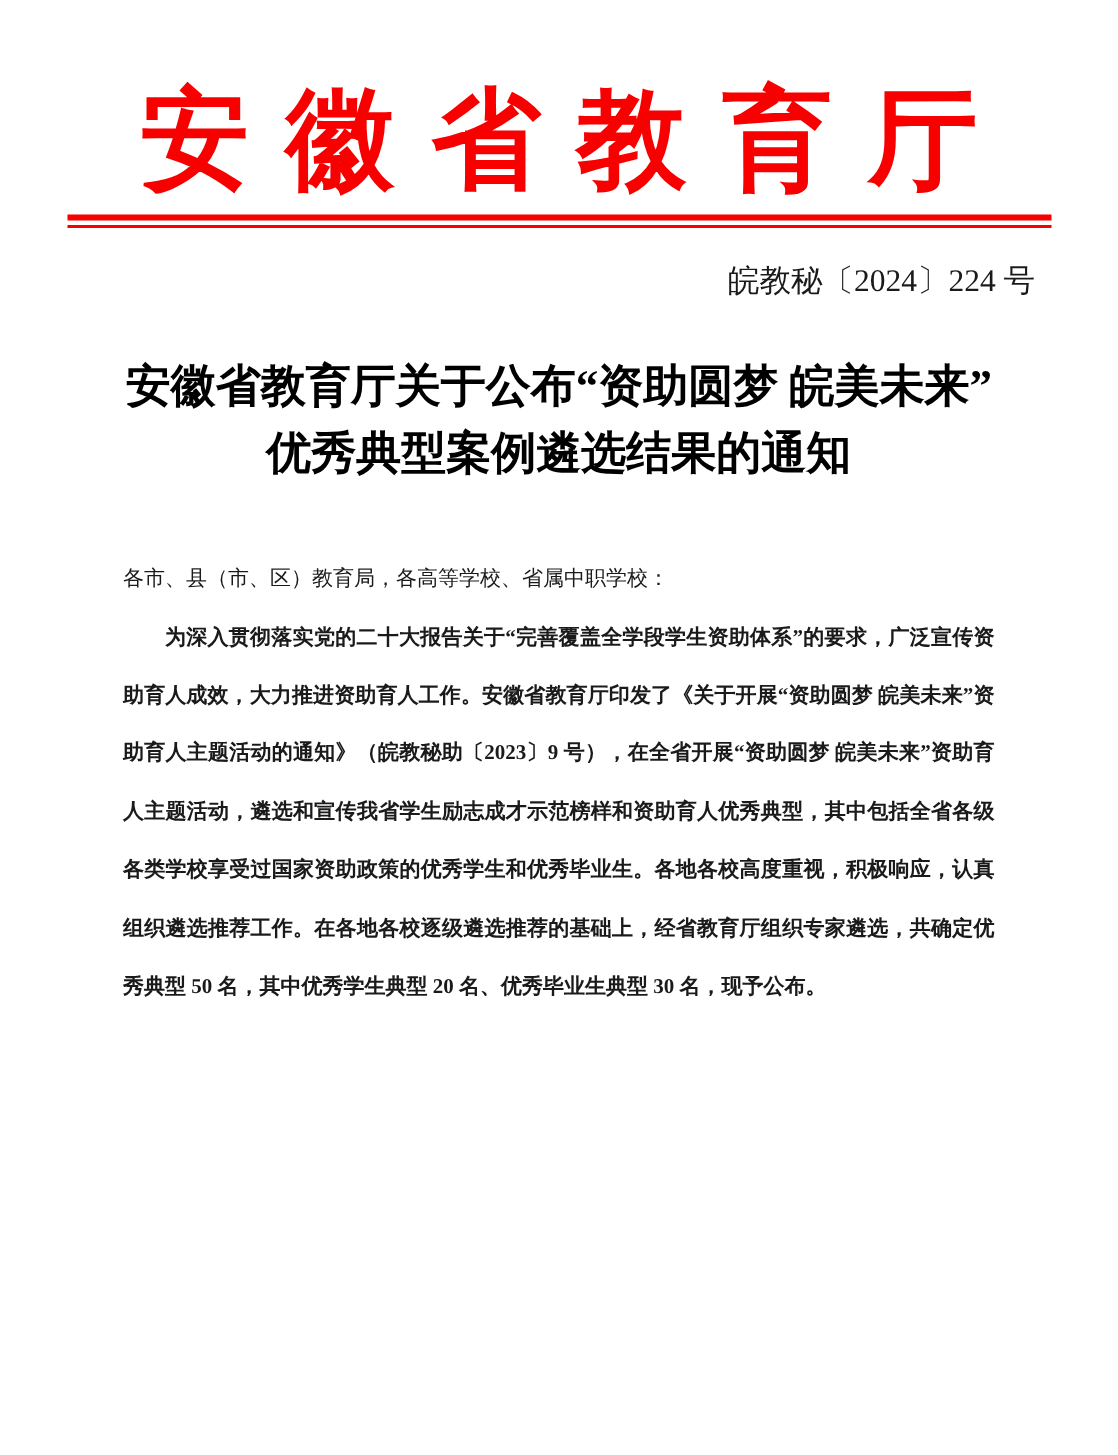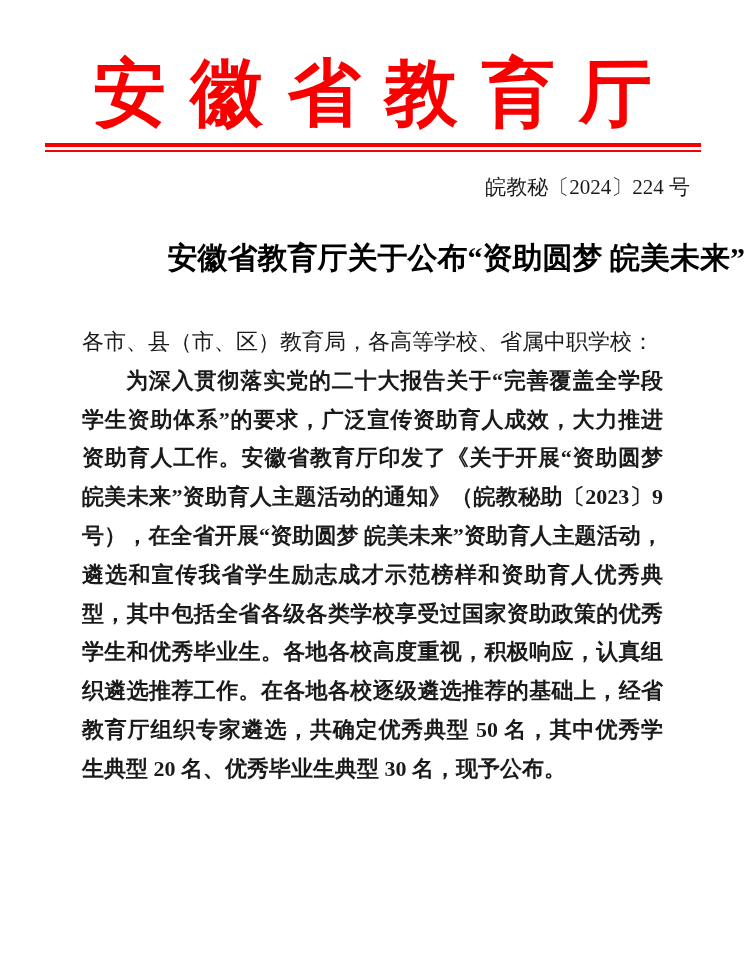--- a/index.html
+++ b/index.html
@@ -48,33 +48,33 @@
     padding-right: 55px;
     text-align: right;
     font-size: 21px;
     line-height: 28px;
     color: #1a1a1a;
     padding-left: 46px;
   }
   
   .notice-title {
     margin-top: 34px;
-    text-align: right;
+    text-align: center;
     font-size: 30px;
     line-height: 45px;
     font-weight: 700;
     color: #000000;
   }
   .notice-title .title-line {
     white-space: nowrap;
   }
   
   .body-text {
     margin: 43px 82px 0 82px;
-    font-size: 22px;
+    font-size: 14px;
     line-height: 38.8px;
     text-align: justify;
     color: #1a1a1a;
   }
   .body-text p {
     margin: 0;
     padding: 0;
   }
   .salutation {
     text-indent: 0;
@@ -93,20 +93,21 @@
 
   <div class="divider">
     <div class="divider-thick"></div>
     <div class="divider-thin"></div>
   </div>
 
   <div class="doc-number">皖教秘〔2024〕224 号</div>
 
   <div class="notice-title">
     <div class="title-line">安徽省教育厅关于公布“资助圆梦 皖美未来”</div>
+    <div class="title-line">优秀典型案例遴选结果的通知</div>
   </div>
 
   <div class="body-text">
     <p class="salutation">各市、县（市、区）教育局，各高等学校、省属中职学校：</p>
     <p class="para">为深入贯彻落实党的二十大报告关于“完善覆盖全学段学生资助体系”的要求，广泛宣传资助育人成效，大力推进资助育人工作。安徽省教育厅印发了《关于开展“资助圆梦 皖美未来”资助育人主题活动的通知》（皖教秘助〔2023〕9 号），在全省开展“资助圆梦 皖美未来”资助育人主题活动，遴选和宣传我省学生励志成才示范榜样和资助育人优秀典型，其中包括全省各级各类学校享受过国家资助政策的优秀学生和优秀毕业生。各地各校高度重视，积极响应，认真组织遴选推荐工作。在各地各校逐级遴选推荐的基础上，经省教育厅组织专家遴选，共确定优秀典型 50 名，其中优秀学生典型 20 名、优秀毕业生典型 30 名，现予公布。</p>
   </div>
 
 </div>
 
 </body></html>

